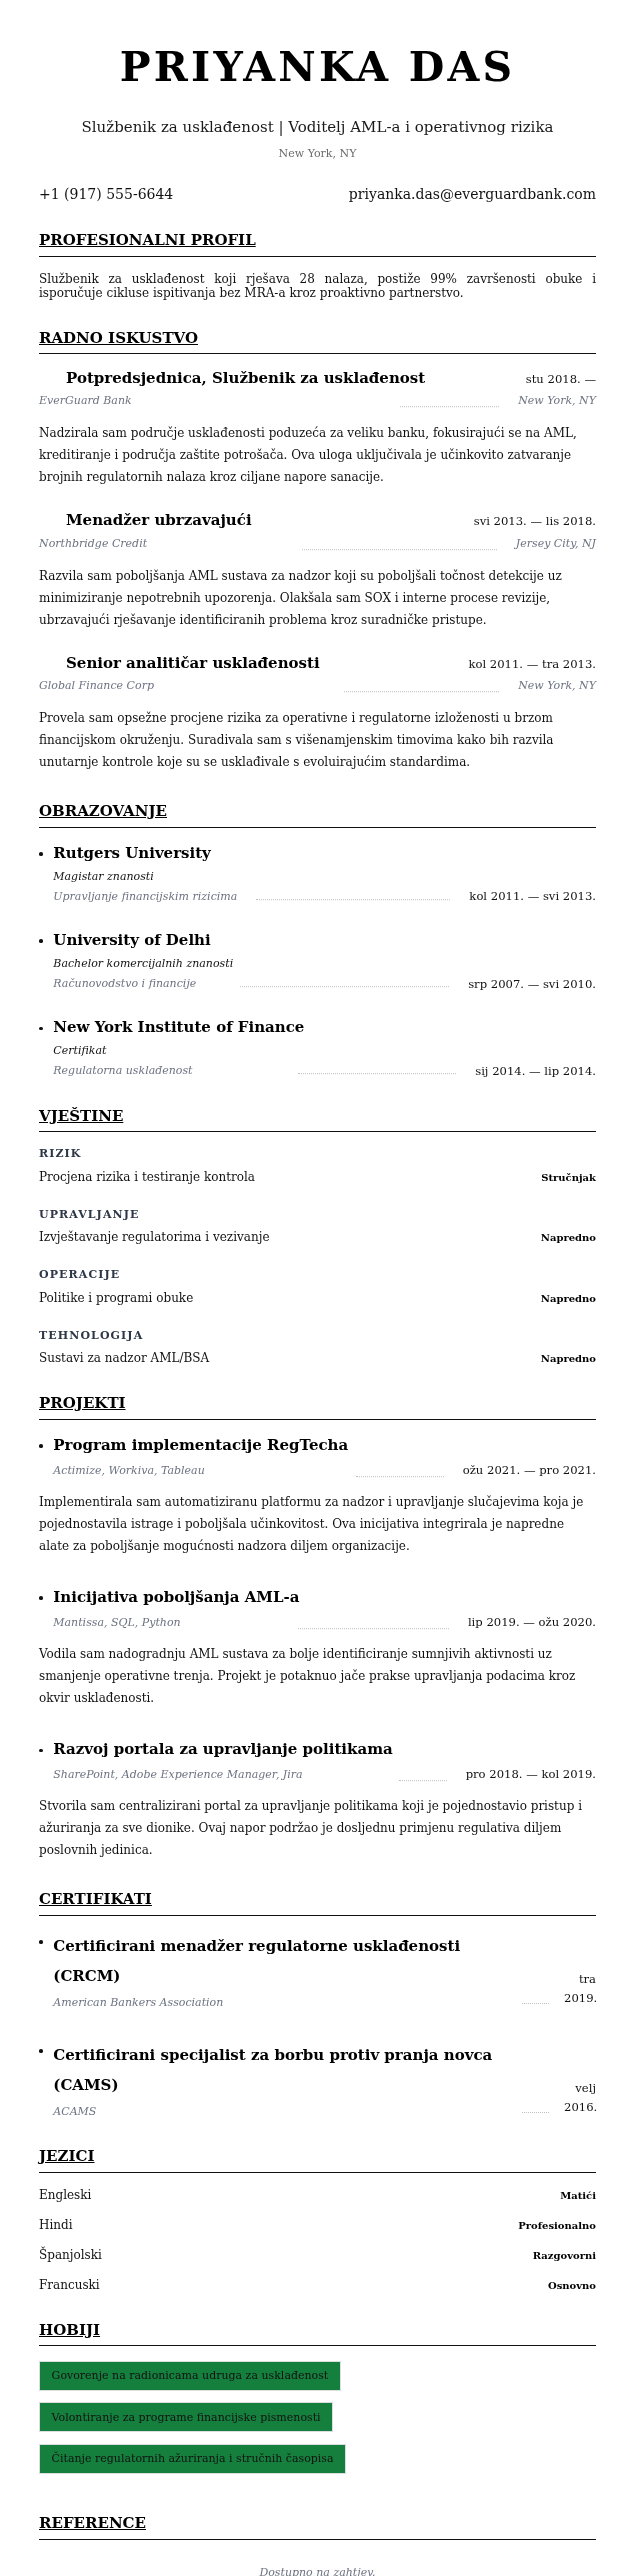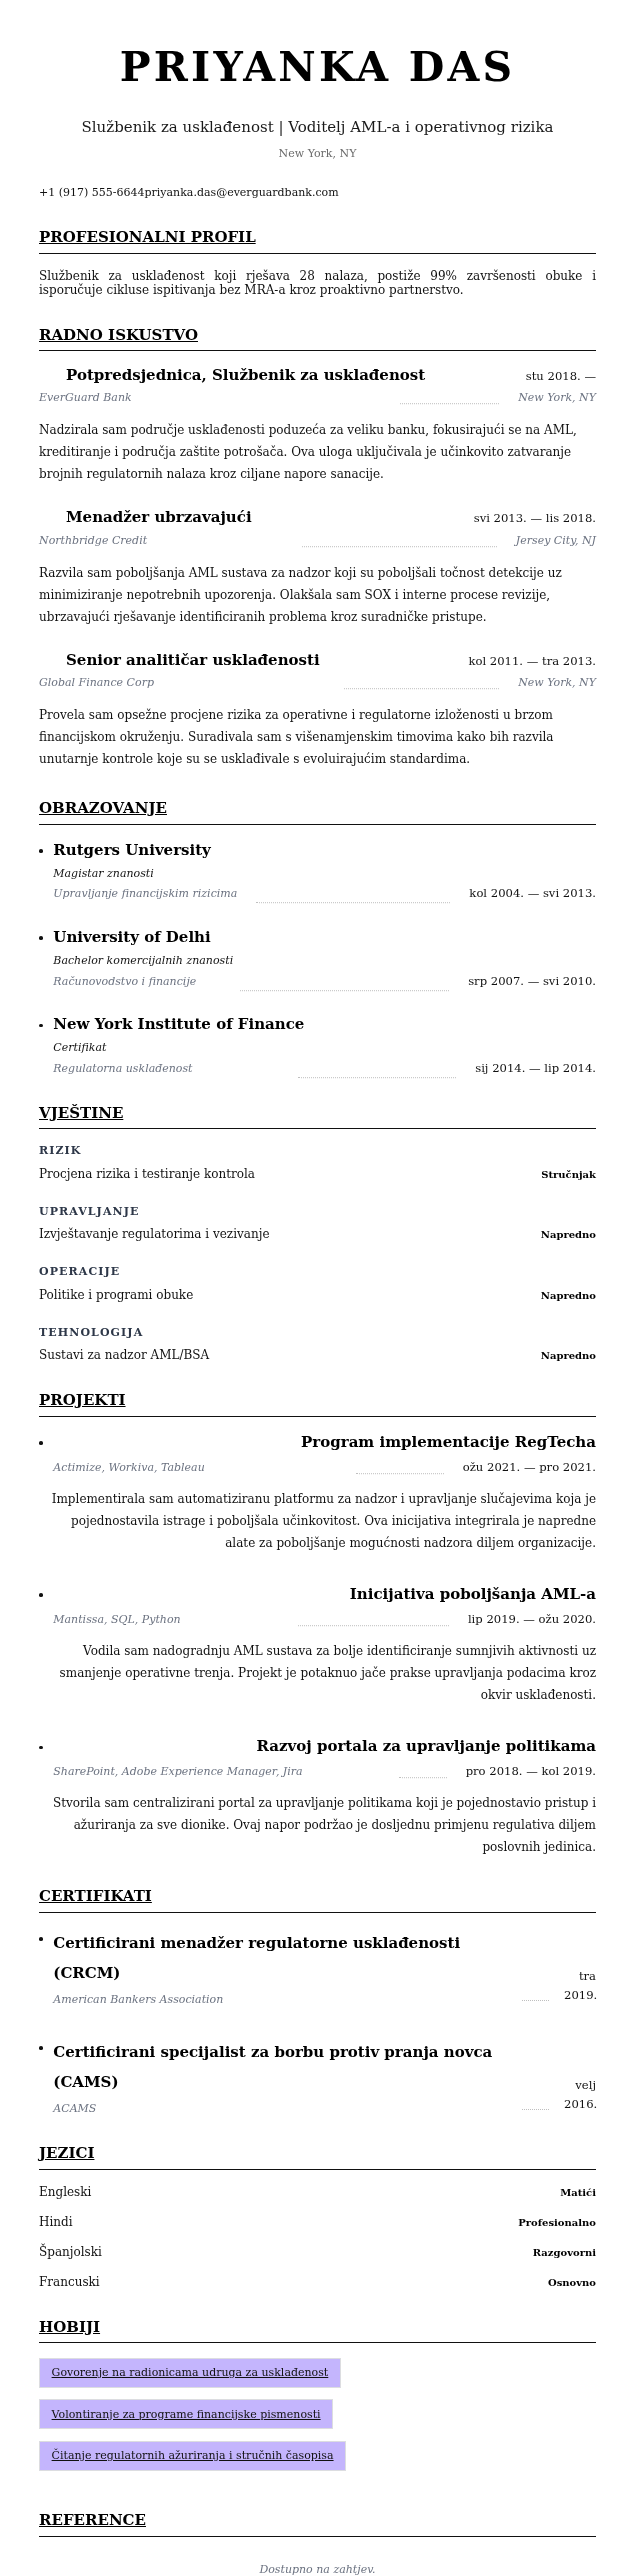--- a/index.html
+++ b/index.html
@@ -15,22 +15,22 @@
 
   
   .header { text-align: center; }
   .name {
     font-size: 41px; font-weight: bold; letter-spacing: 3.2px;
     line-height: 1; margin-top: 1.1px; color: #000;
   }
   .headline { font-size: 15px; margin-top: 30px; color: #1a1a1a; }
   .location { font-size: 11px; color: #6b6b6b; margin-top: 10.6px; }
   .contact {
-    display: flex; justify-content: flex-start;
-    font-size: 11px; margin-top: 26.5px; color: #111;
+    display: flex; justify-content: space-between;
+    font-size: 14px; margin-top: 26.5px; color: #111;
   }
 
   
   .section { margin-top: 29px; }
   .section-title {
     font-size: 15px; font-weight: bold; color: #000;
     padding-bottom: 6.4px; border-bottom: 1.6px solid #111; text-decoration: underline;
   }
   .section-body { padding-top: 15px; }
 
@@ -54,36 +54,36 @@
 
   
   .bitem { position: relative; padding-left: 14.3px; margin-bottom: 26.5px; }
   .bitem:last-child { margin-bottom: 0; }
   .bullet {
     position: absolute; left: 0; top: 9.5px;
     width: 3.7px; height: 3.7px; border-radius: 50%; background: #111;
   }
   .btitle { font-size: 15px; font-weight: bold; color: #000; line-height: 21px; }
   .degree { font-style: italic; font-size: 11px; color: #111; margin-top: 6.4px; }
-  .field-row { display: flex; align-items: flex-end; margin-top: 6.4px; }
+  .field-row { display: flex; align-items: center; margin-top: 6.4px; }
   .field { font-style: italic; color: #6b7280; font-size: 11px; white-space: nowrap; }
 
   
   .skill-group { margin-bottom: 24px; }
   .skill-group:last-child { margin-bottom: 0; }
   .skill-cat {
     font-size: 11px; font-weight: bold; color: #2d3748;
     letter-spacing: 1.1px; font-family: "DejaVu Serif", serif;
   }
   .skill-row { display: flex; justify-content: space-between; align-items: baseline; margin-top: 9.5px; }
   .skill-name { font-size: 12px; color: #111; }
   .skill-level { font-size: 10px; font-weight: bold; color: #000; }
 
   
-  .proj { position: relative; margin-bottom: 30px; text-align: right; }
+  .proj { position: relative; margin-bottom: 30px; }
   .proj:last-child { margin-bottom: 0; }
   .proj .bhead { position: relative; padding-left: 14.3px; }
   .proj .meta { display: flex; align-items: baseline; padding-left: 14.3px; margin-top: 7.4px; }
   .tech { font-style: italic; color: #6b7280; font-size: 11px; white-space: nowrap; }
   .proj .desc { margin-top: 13.8px; }
 
   
   .cert { position: relative; display: flex; margin-bottom: 31px; }
   .cert:last-child { margin-bottom: 0; }
   .cert-left { padding-left: 14.3px; position: relative; flex: 0 1 461px; }
@@ -94,22 +94,22 @@
   .cert-date { font-size: 11.6px; text-align: right; width: 32px; line-height: 19px; }
 
   
   .lang-row { display: flex; justify-content: space-between; align-items: baseline; margin-bottom: 16px; }
   .lang-row:last-child { margin-bottom: 0; }
   .lang-name { font-size: 12px; color: #111; }
   .lang-level { font-size: 10px; font-weight: bold; color: #000; }
 
   
   .hobby {
-    display: inline-block; background: #c4b5fd; border: 1.1px solid #dcdde0;
-    padding: 7.4px 11.6px; font-size: 11px; color: #111; margin-bottom: 11.6px; text-decoration: underline;
+    display: inline-block; background: #15803d; border: 1.1px solid #dcdde0;
+    padding: 7.4px 11.6px; font-size: 11px; color: #111; margin-bottom: 11.6px;
   }
   .hobbies { display: flex; flex-direction: column; align-items: flex-start; }
 
   .ref { text-align: center; font-style: italic; color: #6b7280; font-size: 11px; padding-top: 11.6px; }
 </style>
 </head>
 <body>
 
 <div class="page">
 
@@ -183,21 +183,21 @@
   <section class="section">
     <h2 class="section-title">OBRAZOVANJE</h2>
     <div class="section-body">
       <div class="bitem">
         <span class="bullet"></span>
         <div class="btitle">Rutgers University</div>
         <div class="degree">Magistar znanosti</div>
         <div class="field-row">
           <span class="field">Upravljanje financijskim rizicima</span>
           <span class="leader"></span>
-          <span class="date">kol 2004. — svi 2013.</span>
+          <span class="date">kol 2011. — svi 2013.</span>
         </div>
       </div>
       <div class="bitem">
         <span class="bullet"></span>
         <div class="btitle">University of Delhi</div>
         <div class="degree">Bachelor komercijalnih znanosti</div>
         <div class="field-row">
           <span class="field">Računovodstvo i financije</span>
           <span class="spacer" style="flex:0.12"></span>
           <span class="leader"></span>

